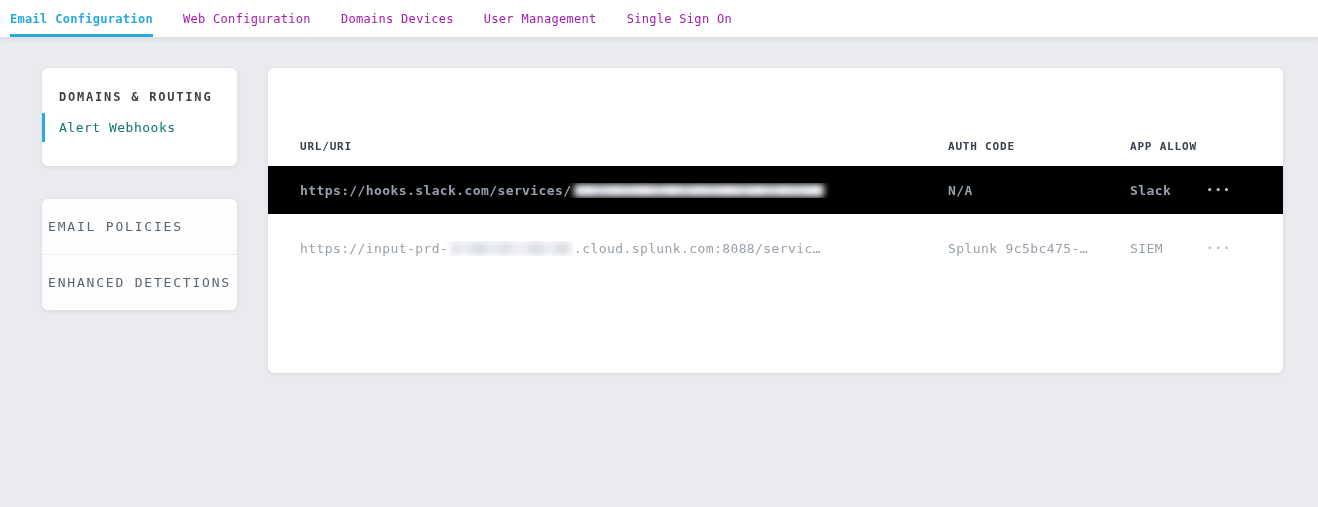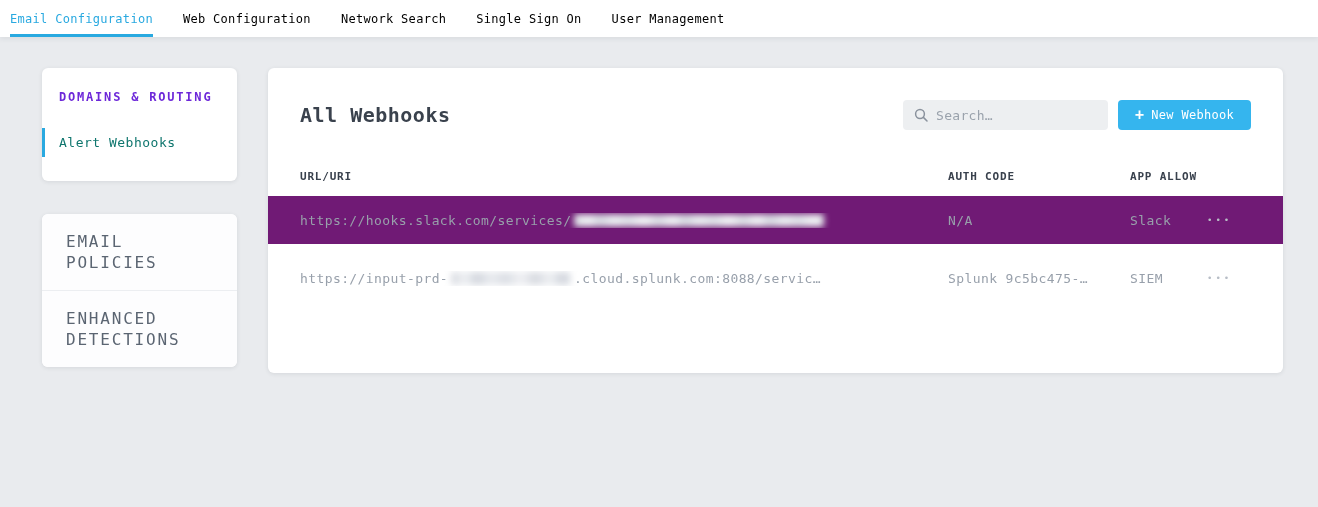--- a/index.html
+++ b/index.html
@@ -18,31 +18,31 @@
     display: flex;
     align-items: stretch;
     padding-left: 10px;
     position: relative;
     z-index: 5;
   }
   .tab {
     display: flex;
     align-items: center;
     font-size: 12px;
-    color: #000000;
+    color: #a21caf;
     letter-spacing: 0.3px;
     margin-right: 30px;
     border-bottom: 3px solid transparent;
     padding-top: 3px;
     cursor: pointer;
     white-space: nowrap;
   }
   .tab.active {
     color: #29a9e0;
-    font-weight: normal;
+    font-weight: bold;
     border-bottom-color: #29a9e0;
   }
 
   
   .page {
     display: flex;
     padding: 31px 35px 0 42px;
     gap: 31px;
     align-items: flex-start;
   }
@@ -52,45 +52,45 @@
     box-shadow: 0 1px 4px rgba(40,50,60,0.10);
   }
 
   
   .sidebar { width: 195px; flex: none; }
   .routing-card { padding: 22px 0 20px; }
   .routing-header {
     font-size: 12px;
     font-weight: bold;
     letter-spacing: 1.8px;
-    color: #6d28d9;
+    color: #404040;
     padding: 0 17px;
-    margin-bottom: 24px;
+    margin-bottom: 9px;
   }
   .routing-item {
     font-size: 13px;
     letter-spacing: 0.5px;
     color: #6b7480;
     padding: 7px 17px;
     margin-bottom: 4px;
     border-left: 3px solid transparent;
     cursor: pointer;
   }
   .routing-item.active {
     color: #0f766e;
     border-left-color: #29a9e0;
     padding-left: 14px;
   }
   .policy-card { margin-top: 33px; overflow: hidden; }
   .policy-item {
-    font-size: 16px;
+    font-size: 13px;
     letter-spacing: 1.8px;
     line-height: 21px;
     color: #5b6572;
-    padding: 17px 24px;
+    padding: 17px 6px;
     border-bottom: 1px solid #eceef1;
     cursor: pointer;
     background: #fdfdfe;
   }
   .policy-item:last-child { border-bottom: none; }
 
   
   .main-card {
     width: 1015px;
     height: 305px;
@@ -166,21 +166,21 @@
     margin-bottom: 12px;
   }
   .tdata {
     height: 48px;
     font-size: 13px;
     letter-spacing: 0.4px;
     color: #98a0ab;
     margin-bottom: 10px;
     white-space: nowrap;
   }
-  .tdata.tinted { background: #701a75; }
+  .tdata.tinted { background: #000000; font-weight: bold; }
   .url-cell { display: flex; align-items: center; overflow: hidden; }
   .redact {
     display: inline-block;
     height: 13px;
     border-radius: 2px;
     margin: 0 3px;
     background: repeating-linear-gradient(90deg,
       #d9dce2 0px, #eef0f3 14px, #d4d8df 26px, #e9ebef 40px,
       #dcdfe5 55px, #f0f1f4 70px, #d7dae0 85px);
     filter: blur(3px);
@@ -195,56 +195,40 @@
     cursor: pointer;
     user-select: none;
   }
 </style>
 </head>
 <body>
 
 <div class="topbar">
   <div class="tab active">Email Configuration</div>
   <div class="tab">Web Configuration</div>
-  <div class="tab">Network Search</div>
+  <div class="tab">Domains Devices</div>
+  <div class="tab">User Management</div>
   <div class="tab">Single Sign On</div>
-  <div class="tab">User Management</div>
 </div>
 
 <div class="page">
 
   <div class="sidebar">
     <div class="card routing-card">
       <div class="routing-header">DOMAINS &amp; ROUTING</div>
       <div class="routing-item active">Alert Webhooks</div>
     </div>
 
     <div class="card policy-card">
       <div class="policy-item">EMAIL POLICIES</div>
       <div class="policy-item">ENHANCED DETECTIONS</div>
     </div>
   </div>
 
   <div class="card main-card">
-    <div class="main-header">
-      <div class="page-title">All Webhooks</div>
-      <div class="header-actions">
-        <div class="searchbox">
-          <svg width="14" height="14" viewBox="0 0 14 14">
-            <circle cx="6" cy="6" r="4.4" fill="none" stroke="#8a929d" stroke-width="1.5"></circle>
-            <line x1="9.4" y1="9.4" x2="13" y2="13" stroke="#8a929d" stroke-width="1.5" stroke-linecap="round"></line>
-          </svg>
-          <input type="text" placeholder="Search…" style="">
-        </div>
-        <button class="btn-primary">
-          <span class="plus">+</span>
-          <span>New Webhook</span>
-        </button>
-      </div>
-    </div>
 
     <div class="table">
       <div class="trow thead">
         <div>URL/URI</div>
         <div>AUTH CODE</div>
         <div>APP ALLOW</div>
         <div></div>
       </div>
 
       <div class="trow tdata tinted">

